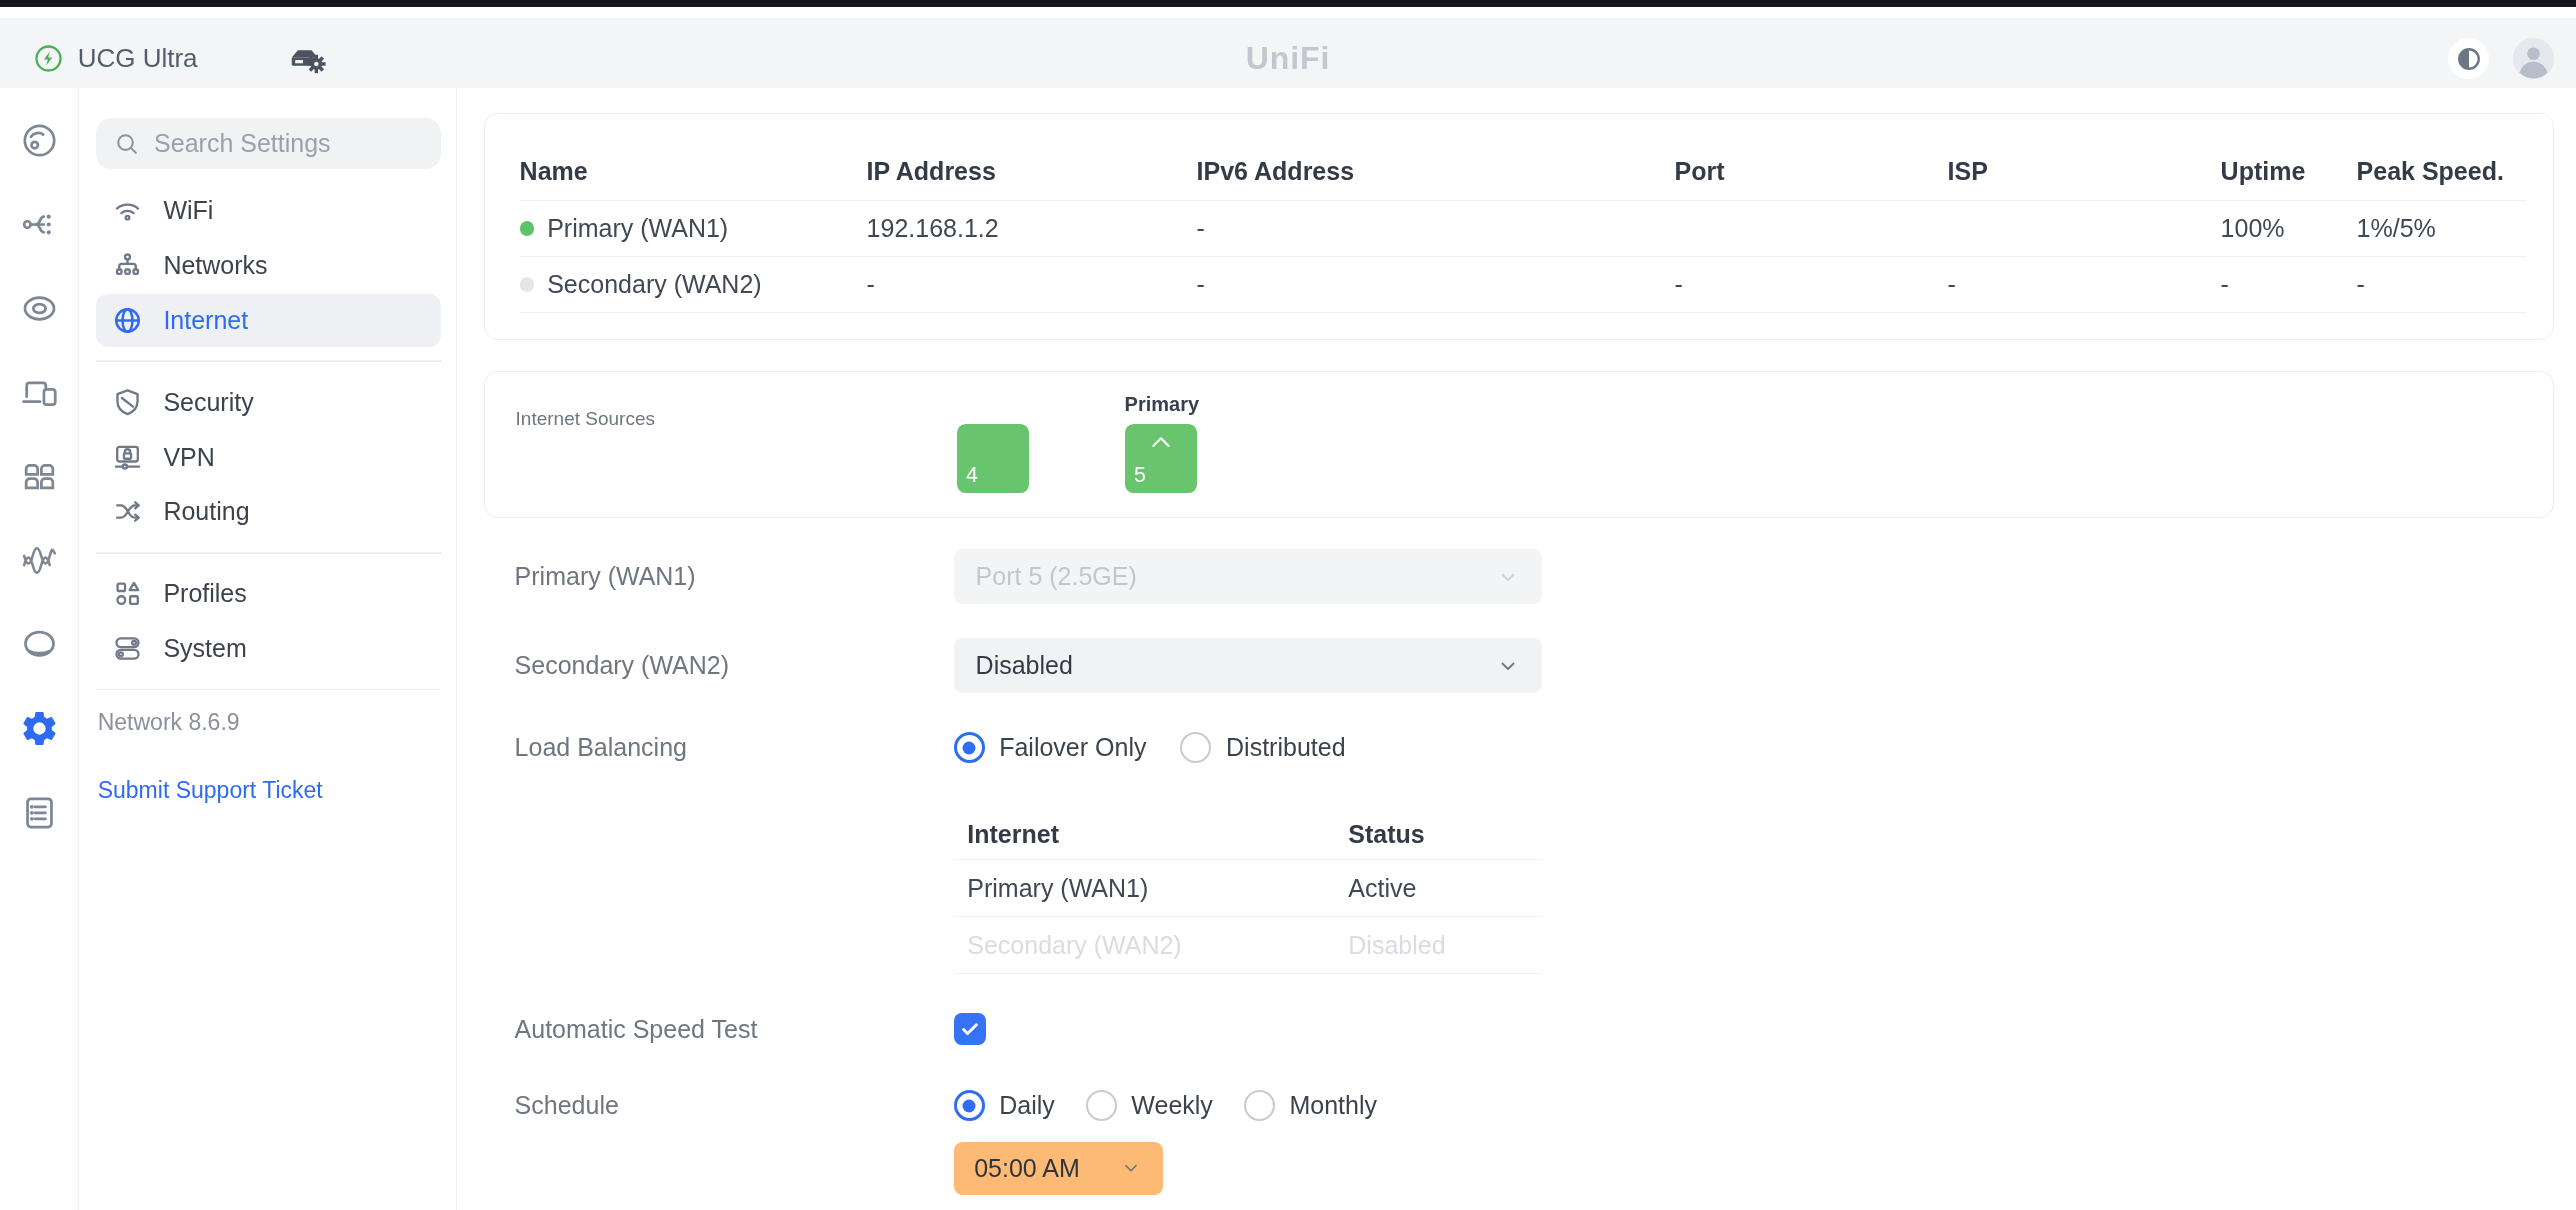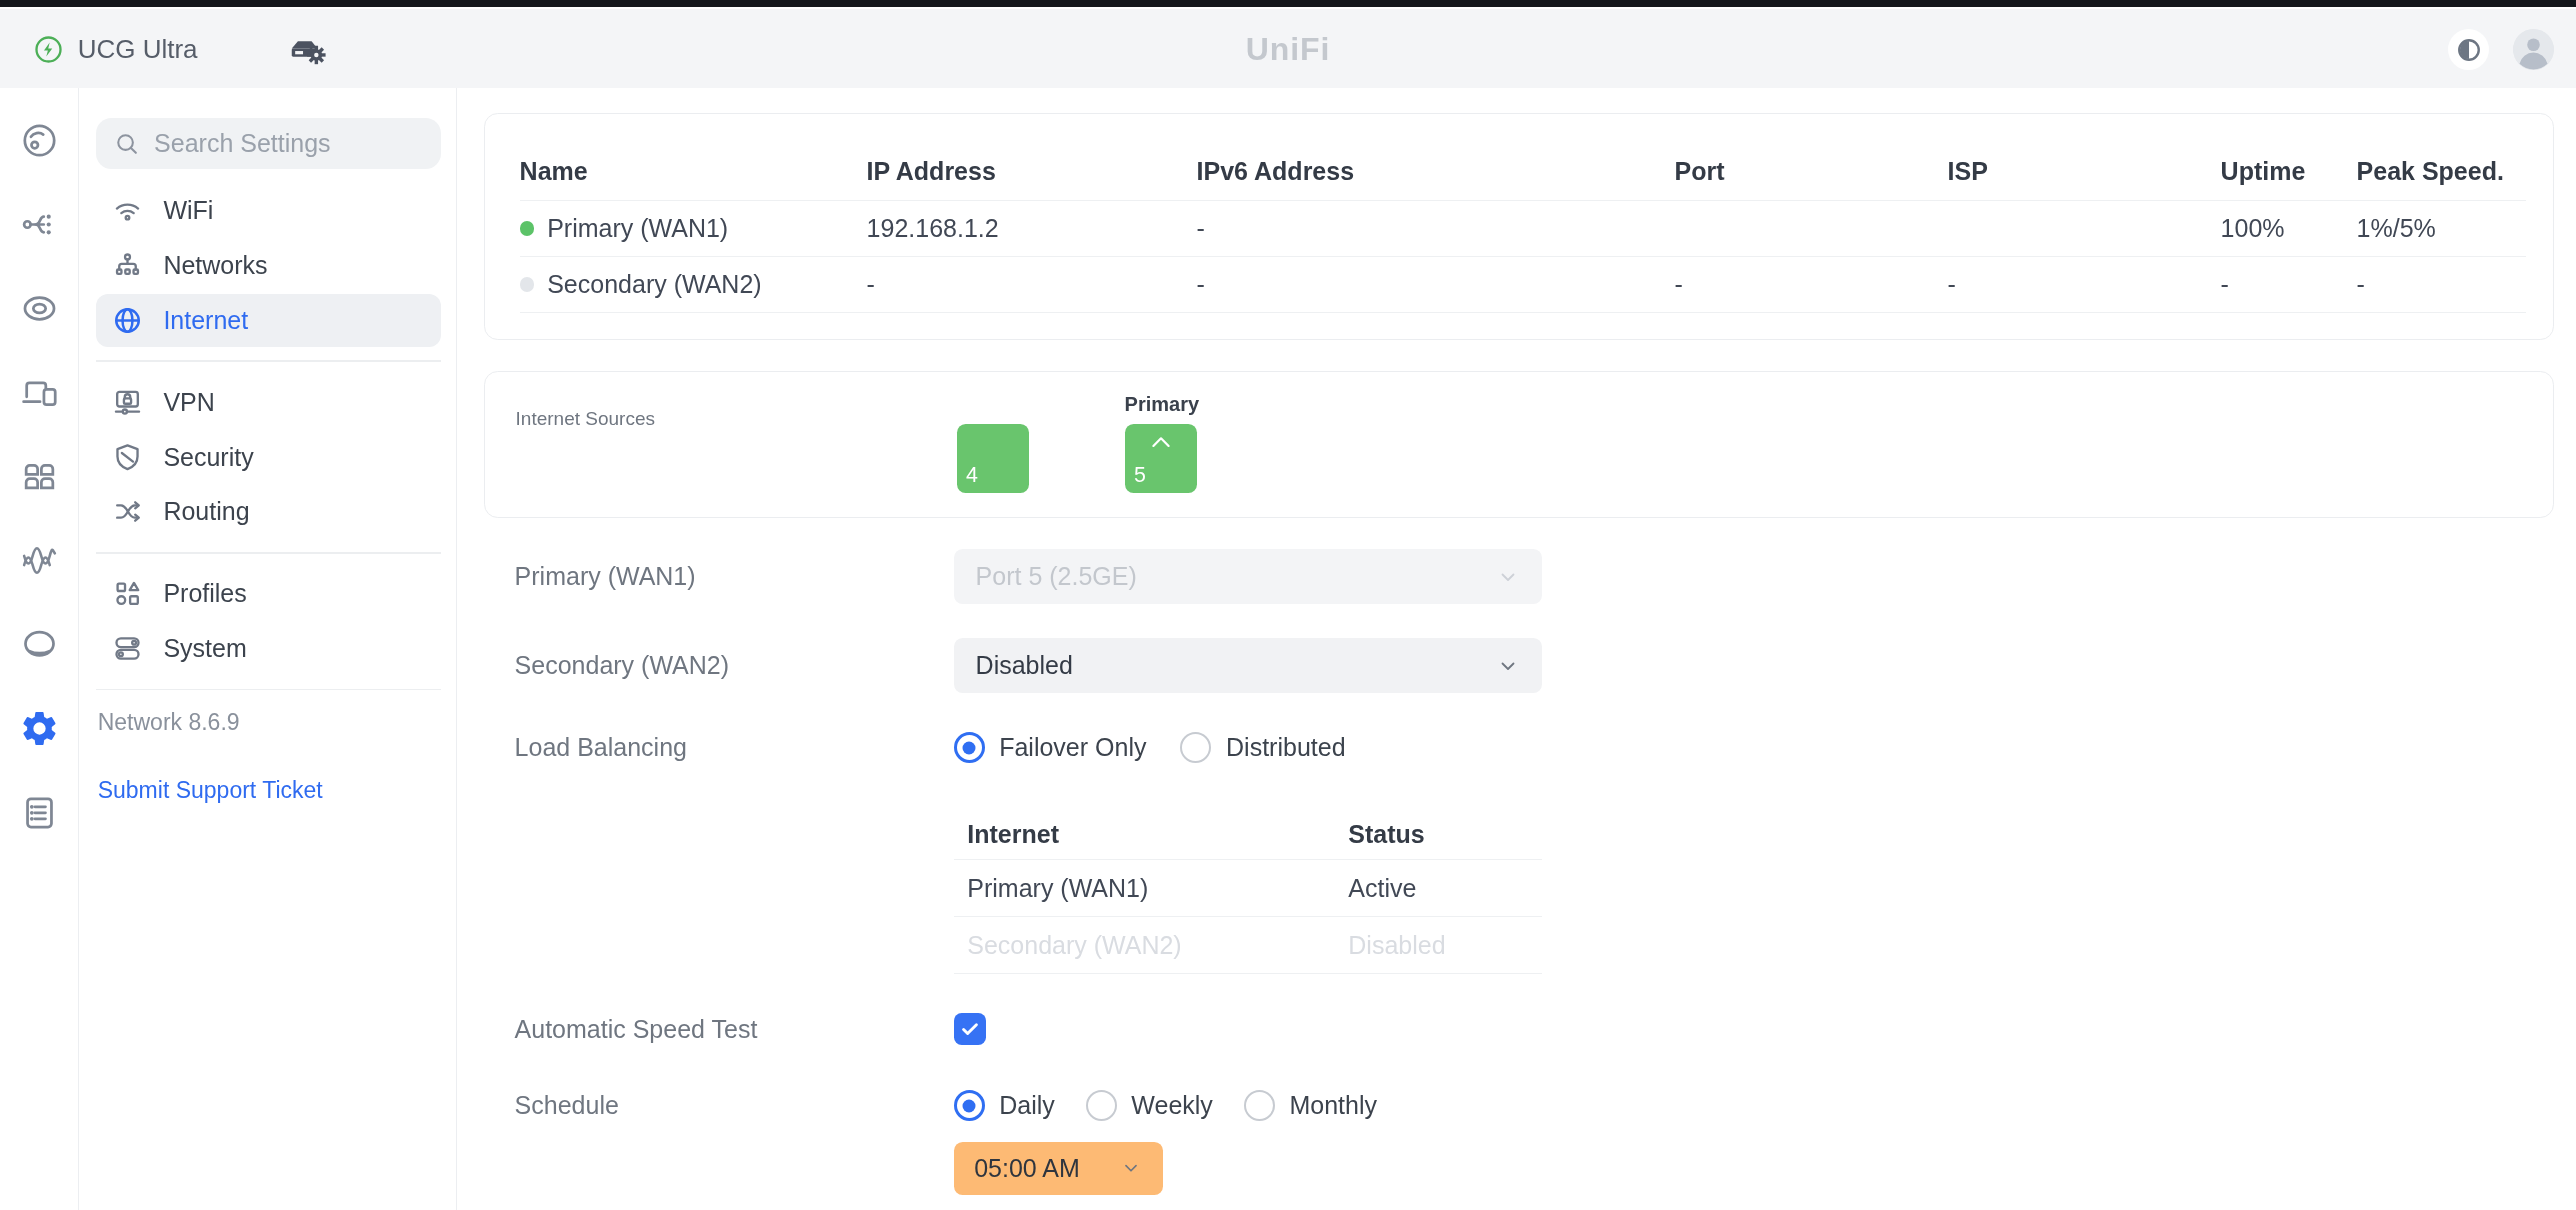--- a/index.html
+++ b/index.html
@@ -6,21 +6,21 @@
   html,body { width:2576px; height:1210px; }
   body {
     font-family: "Liberation Sans", sans-serif;
     background:#ffffff; color:#3c434d; position:relative; overflow:hidden;
   }
   svg { display:block; }
 
   
   .black-strip { position:absolute; top:0; left:0; right:0; height:6.9px; background:#15171c; }
   .topbar {
-    position:absolute; top:9px; left:0; right:0; height:81px;
+    position:absolute; top:18px; left:0; right:0; height:81px;
     background:#f4f5f7; display:flex; align-items:center;
   }
   .device-chip { display:flex; align-items:center; gap:13.7px; padding-left:33px; width:267px; }
   .device-chip .label { font-size:26px; color:#565d69; font-weight:500; white-space:nowrap; }
   .net-tab {
     height:81px; background:#ffffff; display:flex; align-items:center; gap:15.4px;
     padding:0 31px; cursor:pointer;
   }
   .net-tab .label { font-size:26.6px; color:#2f6bf0; font-weight:500; }
   .gw-btn { margin-left:19px; }
@@ -306,38 +306,38 @@
             <path d="M3.8 12h16.4"></path>
           </svg>
       </span>
       <span>Internet</span>
     </div>
 
     <div class="side-divider"></div>
 
     <div class="nav-item">
       <span class="nicon">
+        <svg width="33" height="33" viewBox="0 0 24 24" fill="none" stroke="currentColor" stroke-width="1.7" stroke-linejoin="round">
+          <path d="M12 3.2l7.3 2.7v5.3c0 4.6-3.1 7.6-7.3 9.2-4.2-1.6-7.3-4.6-7.3-9.2V5.9z"></path>
+          <path d="M7.9 8.7l8.1 6.3" stroke-linecap="round"></path>
+          </svg>
+      </span>
+      <span>Security</span>
+    </div>
+    <div class="nav-item">
+      <span class="nicon">
         <svg width="33" height="33" viewBox="0 0 24 24" fill="none" stroke="currentColor" stroke-width="1.7" stroke-linecap="round">
           <rect x="4.5" y="4.3" width="15" height="10.6" rx="1.6"></rect>
           <path d="M10 9V8a2 2 0 0 1 4 0v1"></path>
             <rect x="9.4" y="9" width="5.2" height="3.9" rx="0.8"></rect>
           <path d="M3.6 18.6h4.8M11.6 18.6h8.8"></path>
             <circle cx="10.1" cy="18.6" r="1.5"></circle>
           </svg>
       </span>
       <span>VPN</span>
-    </div>
-    <div class="nav-item">
-      <span class="nicon">
-        <svg width="33" height="33" viewBox="0 0 24 24" fill="none" stroke="currentColor" stroke-width="1.7" stroke-linejoin="round">
-          <path d="M12 3.2l7.3 2.7v5.3c0 4.6-3.1 7.6-7.3 9.2-4.2-1.6-7.3-4.6-7.3-9.2V5.9z"></path>
-          <path d="M7.9 8.7l8.1 6.3" stroke-linecap="round"></path>
-          </svg>
-      </span>
-      <span>Security</span>
     </div>
     <div class="nav-item">
       <span class="nicon">
         <svg width="33" height="33" viewBox="0 0 24 24" fill="none" stroke="currentColor" stroke-width="1.7" stroke-linecap="round" stroke-linejoin="round">
           <path d="M4.5 16.5h2.8c5 0 5-9 10-9h2.4"></path>
             <path d="M17.6 5.3l2.6 2.2-2.6 2.2"></path>
           <path d="M4.5 7.5h2.8c5 0 5 9 10 9h2.4"></path>
             <path d="M17.6 14.3l2.6 2.2-2.6 2.2"></path>
           </svg>
       </span>

